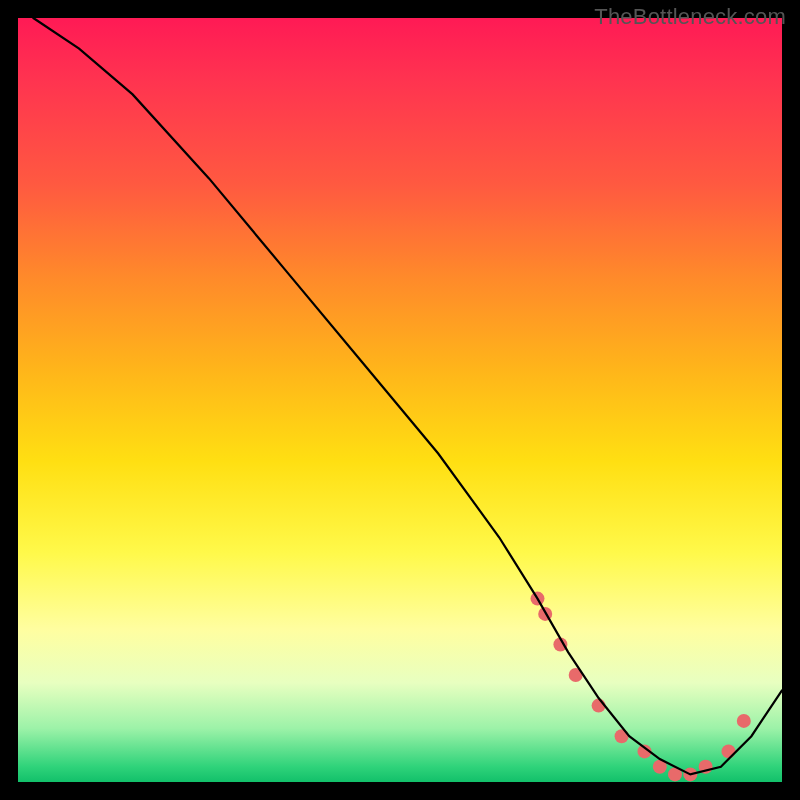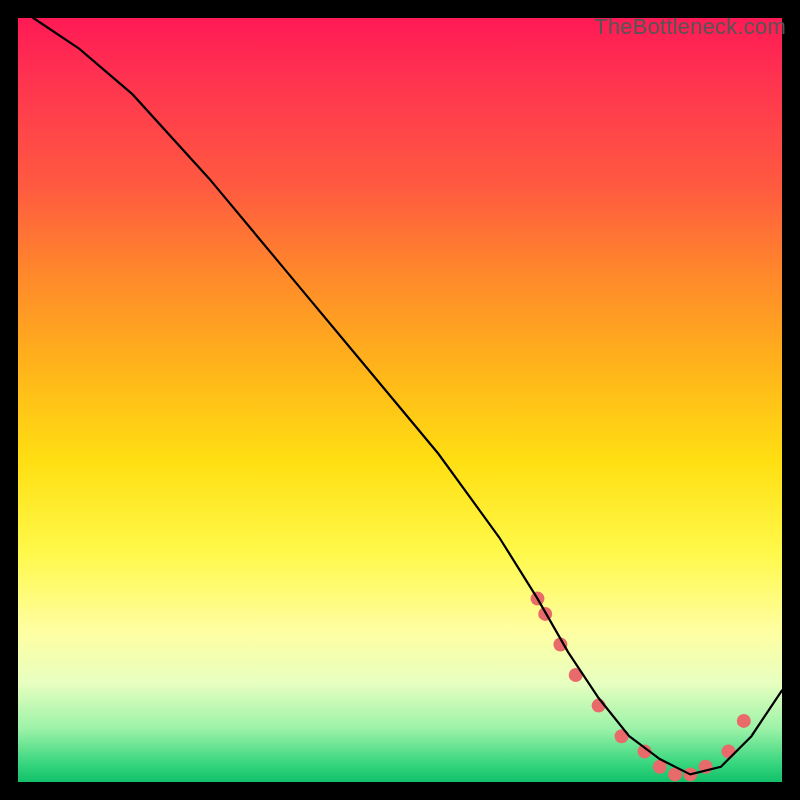--- a/index.html
+++ b/index.html
@@ -12,21 +12,21 @@
     overflow: hidden;
   }
   .canvas {
     position: relative;
     width: 800px;
     height: 800px;
     background: #000;
   }
   .watermark {
     position: absolute;
-    top: 14px;
+    top: 4px;
     right: 14px;
     color: #555;
     font-size: 22px;
     font-weight: 500;
     letter-spacing: 0.2px;
     z-index: 3;
   }
   .plot-area {
     position: absolute;
     left: 18px;

